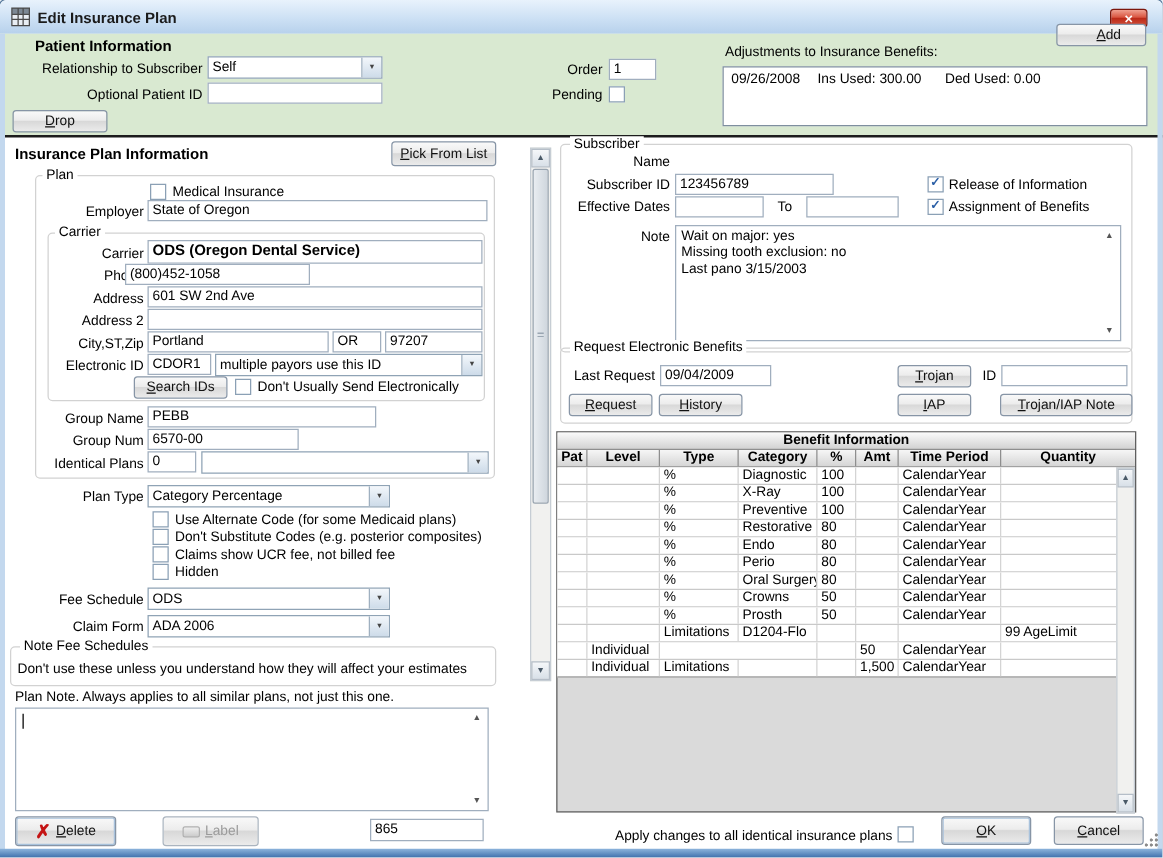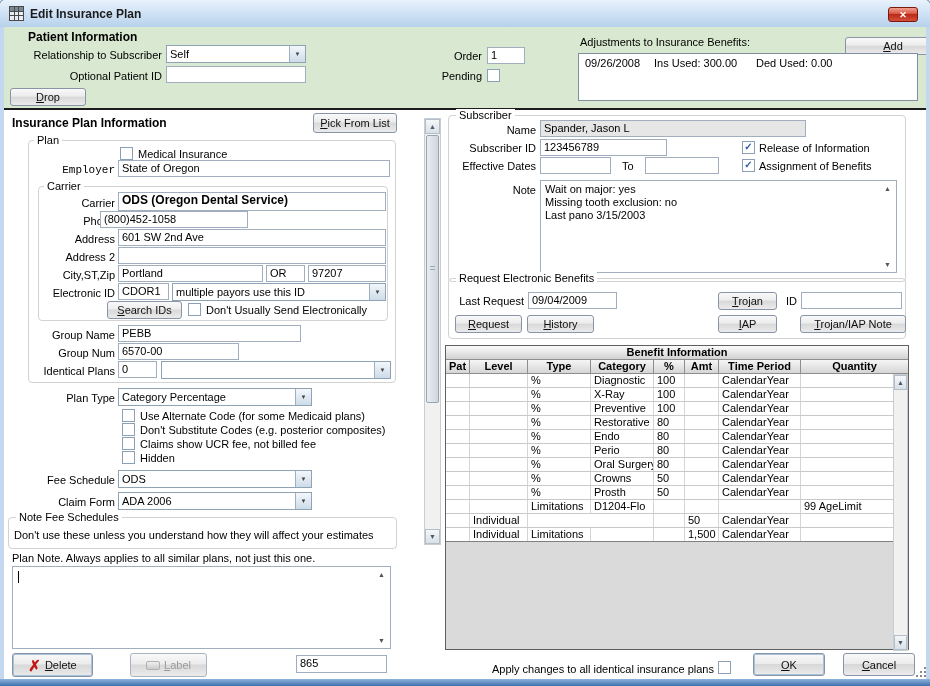--- a/index.html
+++ b/index.html
@@ -112,21 +112,21 @@
   </div>
   <div class="rl" style="left:18px;top:70px;width:144px;">Optional Patient ID</div>
   <div class="tb" style="left:166px;top:66px;width:140px;height:17px;"></div>
 
   <div class="rl" style="left:428px;top:50px;width:54px;">Order</div>
   <div class="tb" style="left:487px;top:47px;width:38px;height:17px;">1</div>
   <div class="rl" style="left:428px;top:70px;width:54px;">Pending</div>
   <div class="cb" style="left:487px;top:69px;"></div>
 
   <div class="ll" style="left:580px;top:36px;">Adjustments to Insurance Benefits:</div>
-  <div class="btn" style="left:845px;top:37px;width:84px;height:18px;padding-left:12px;">
+  <div class="btn" style="left:845px;top:19px;width:72px;height:18px;padding-left:12px;">
     <span class="ul">Add</span>
   </div>
   <div class="list" style="left:578px;top:53px;width:340px;height:48px;">
     <span class="ll" style="left:6px;top:3px;">09/26/2008</span>
     <span class="ll" style="left:75px;top:3px;">Ins Used:  300.00</span>
     <span class="ll" style="left:177px;top:3px;">Ded Used:  0.00</span>
   </div>
 
   <div class="btn" style="left:10px;top:88px;width:76px;height:18px;">
     <span class="ul">Drop</span>
@@ -138,21 +138,21 @@
   <div class="btn" style="left:313px;top:113px;width:84px;height:20px;">
     <span class="ul">Pick From List</span>
   </div>
 
   <div class="gb" style="left:28px;top:140px;width:368px;height:243px;"></div>
   <div class="gbl" style="left:34px;top:134px;">Plan</div>
 
   <div class="cb" style="left:120px;top:147px;"></div>
   <div class="ll" style="left:138px;top:148px;">Medical Insurance</div>
 
-  <div class="rl" style="left:20px;top:164px;width:95px;font-family:Liberation Mono, monospace;">Employer</div>
+  <div class="rl" style="left:20px;top:164px;width:95px;">Employer</div>
   <div class="tb" style="left:118px;top:160px;width:272px;height:17px;">State of Oregon</div>
 
   <div class="gb" style="left:38px;top:186px;width:350px;height:135px;"></div>
   <div class="gbl" style="left:44px;top:180px;">Carrier</div>
 
   <div class="rl" style="left:20px;top:197px;width:95px;">Carrier</div>
   <div class="tb bold" style="left:118px;top:192px;width:268px;height:19px;">ODS (Oregon Dental Service)</div>
 
   <div class="rl" style="left:20px;top:215px;width:95px;">Phone</div>
   <div class="tb" style="left:100px;top:211px;width:148px;height:17px;">(800)452-1058</div>
@@ -246,21 +246,20 @@
     <span class="ar" style="bottom:0;">▼</span>
     <div class="thumb" style="top:16px;height:266px;">
       <div class="grip"></div>
     </div>
   </div>
 
   <div class="gb" style="left:448px;top:115px;width:458px;height:167px;"></div>
   <div class="gbl" style="left:456px;top:109px;">Subscriber</div>
 
   <div class="rl" style="left:456px;top:124px;width:80px;">Name</div>
-  <div class="tb ro" style="left:540px;top:120px;width:266px;height:17px;">Spander, Jason L</div>
 
   <div class="rl" style="left:446px;top:142px;width:90px;">Subscriber ID</div>
   <div class="tb" style="left:540px;top:139px;width:127px;height:17px;">123456789</div>
 
   <div class="cb" style="left:742px;top:141px;"><span>✓</span></div>
   <div class="ll" style="left:759px;top:142px;">Release of Information</div>
 
   <div class="rl" style="left:446px;top:160px;width:90px;">Effective Dates</div>
   <div class="tb" style="left:540px;top:157px;width:71px;height:17px;"></div>
   <div class="ll" style="left:622px;top:160px;">To</div>

